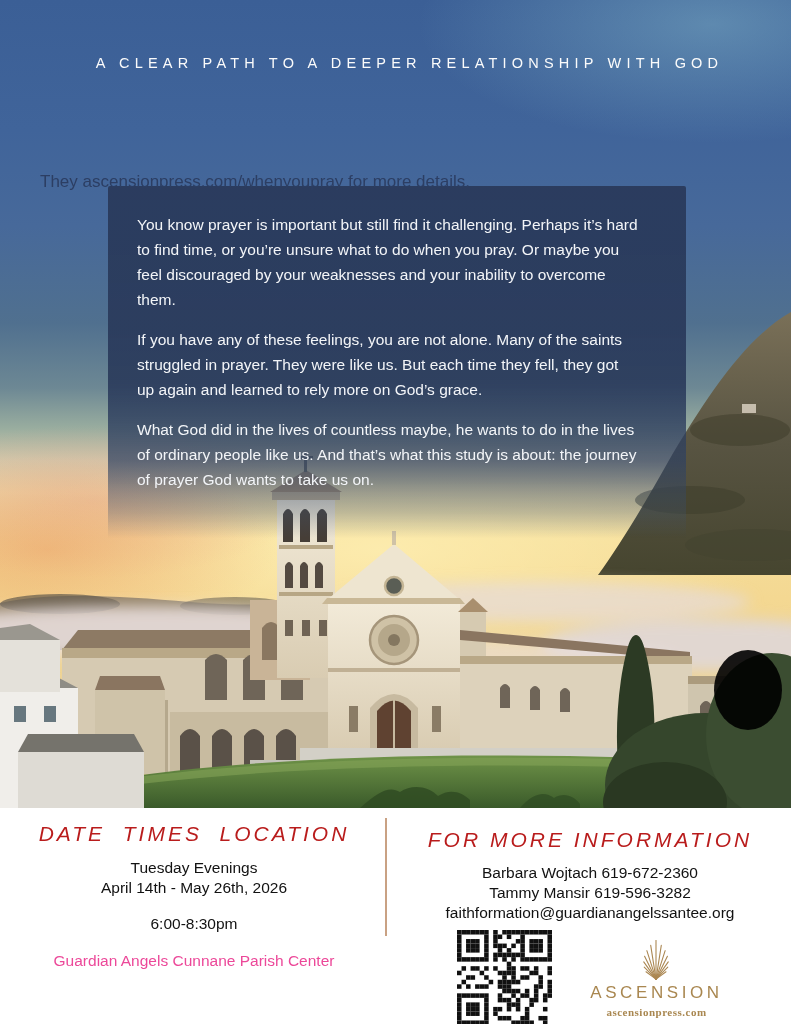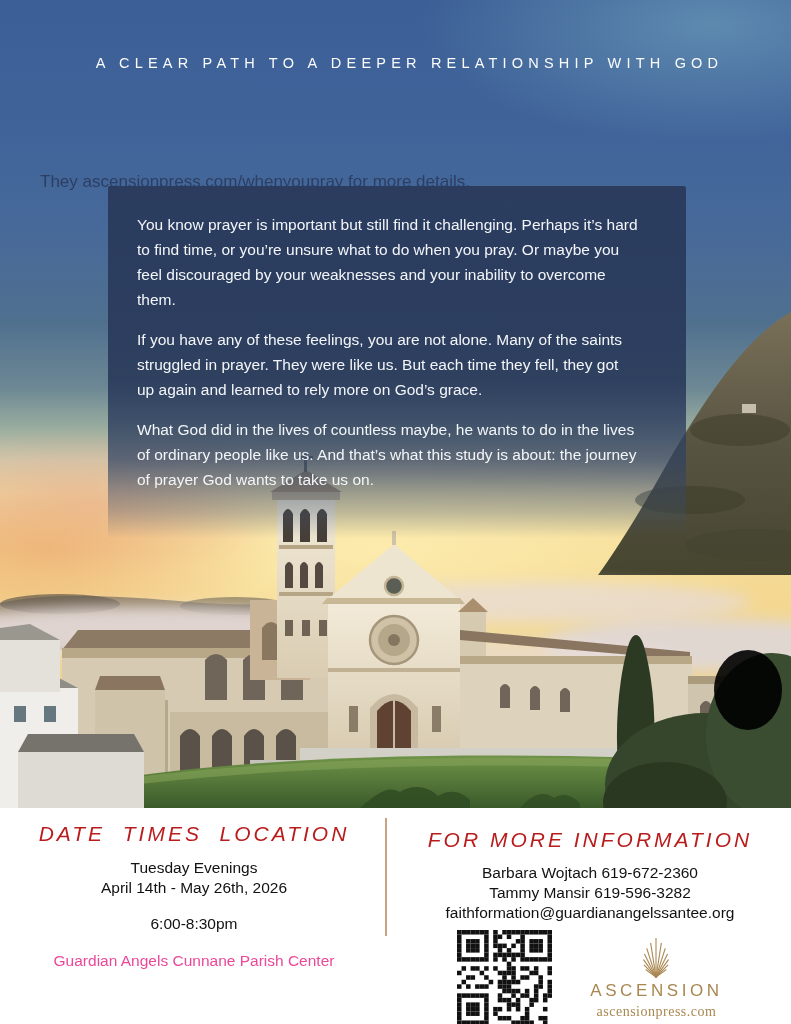--- a/index.html
+++ b/index.html
@@ -54,21 +54,21 @@
   .sched{margin-top:12px;font-size:15.5px;color:#121212;line-height:20px;}
   .timeline{margin-top:17px;font-size:15.5px;color:#121212;}
   .locline{margin-top:19px;font-size:15.5px;color:#ec4899;}
   .divider{position:absolute;left:385px;top:818px;width:1.5px;height:118px;background:#c9a183;}
   .contactlines{margin-top:11px;font-size:15.5px;color:#121212;line-height:20px;}
   .qr-row{margin-top:7px;display:flex;justify-content:center;align-items:center;gap:38px;}
   .qr{width:95px;height:95px;}
   .brand{display:flex;flex-direction:column;align-items:center;}
   .brand svg{width:84px;height:44px;}
   .brand-name{font-size:17px;letter-spacing:3.6px;color:#a98750;margin-top:2px;font-weight:400;}
-  .brand-site{font-family:"Liberation Serif", serif;font-size:14px;color:#a98750;margin-top:3px;letter-spacing:0.5px;}
+  .brand-site{font-family:"Liberation Serif", serif;font-size:11px;color:#a98750;margin-top:3px;letter-spacing:0.5px;font-weight:bold;}
   .visit{position:absolute;left:40px;top:172px;font-size:17px;color:#2c3e63;}
   .visit b{font-weight:400;margin-top:24px;}
 </style>
 </head>
 <body>
 
 <div class="flyer">
 
   <div class="hero">
     <svg width="791" height="808" viewBox="0 0 791 808" preserveAspectRatio="none">

